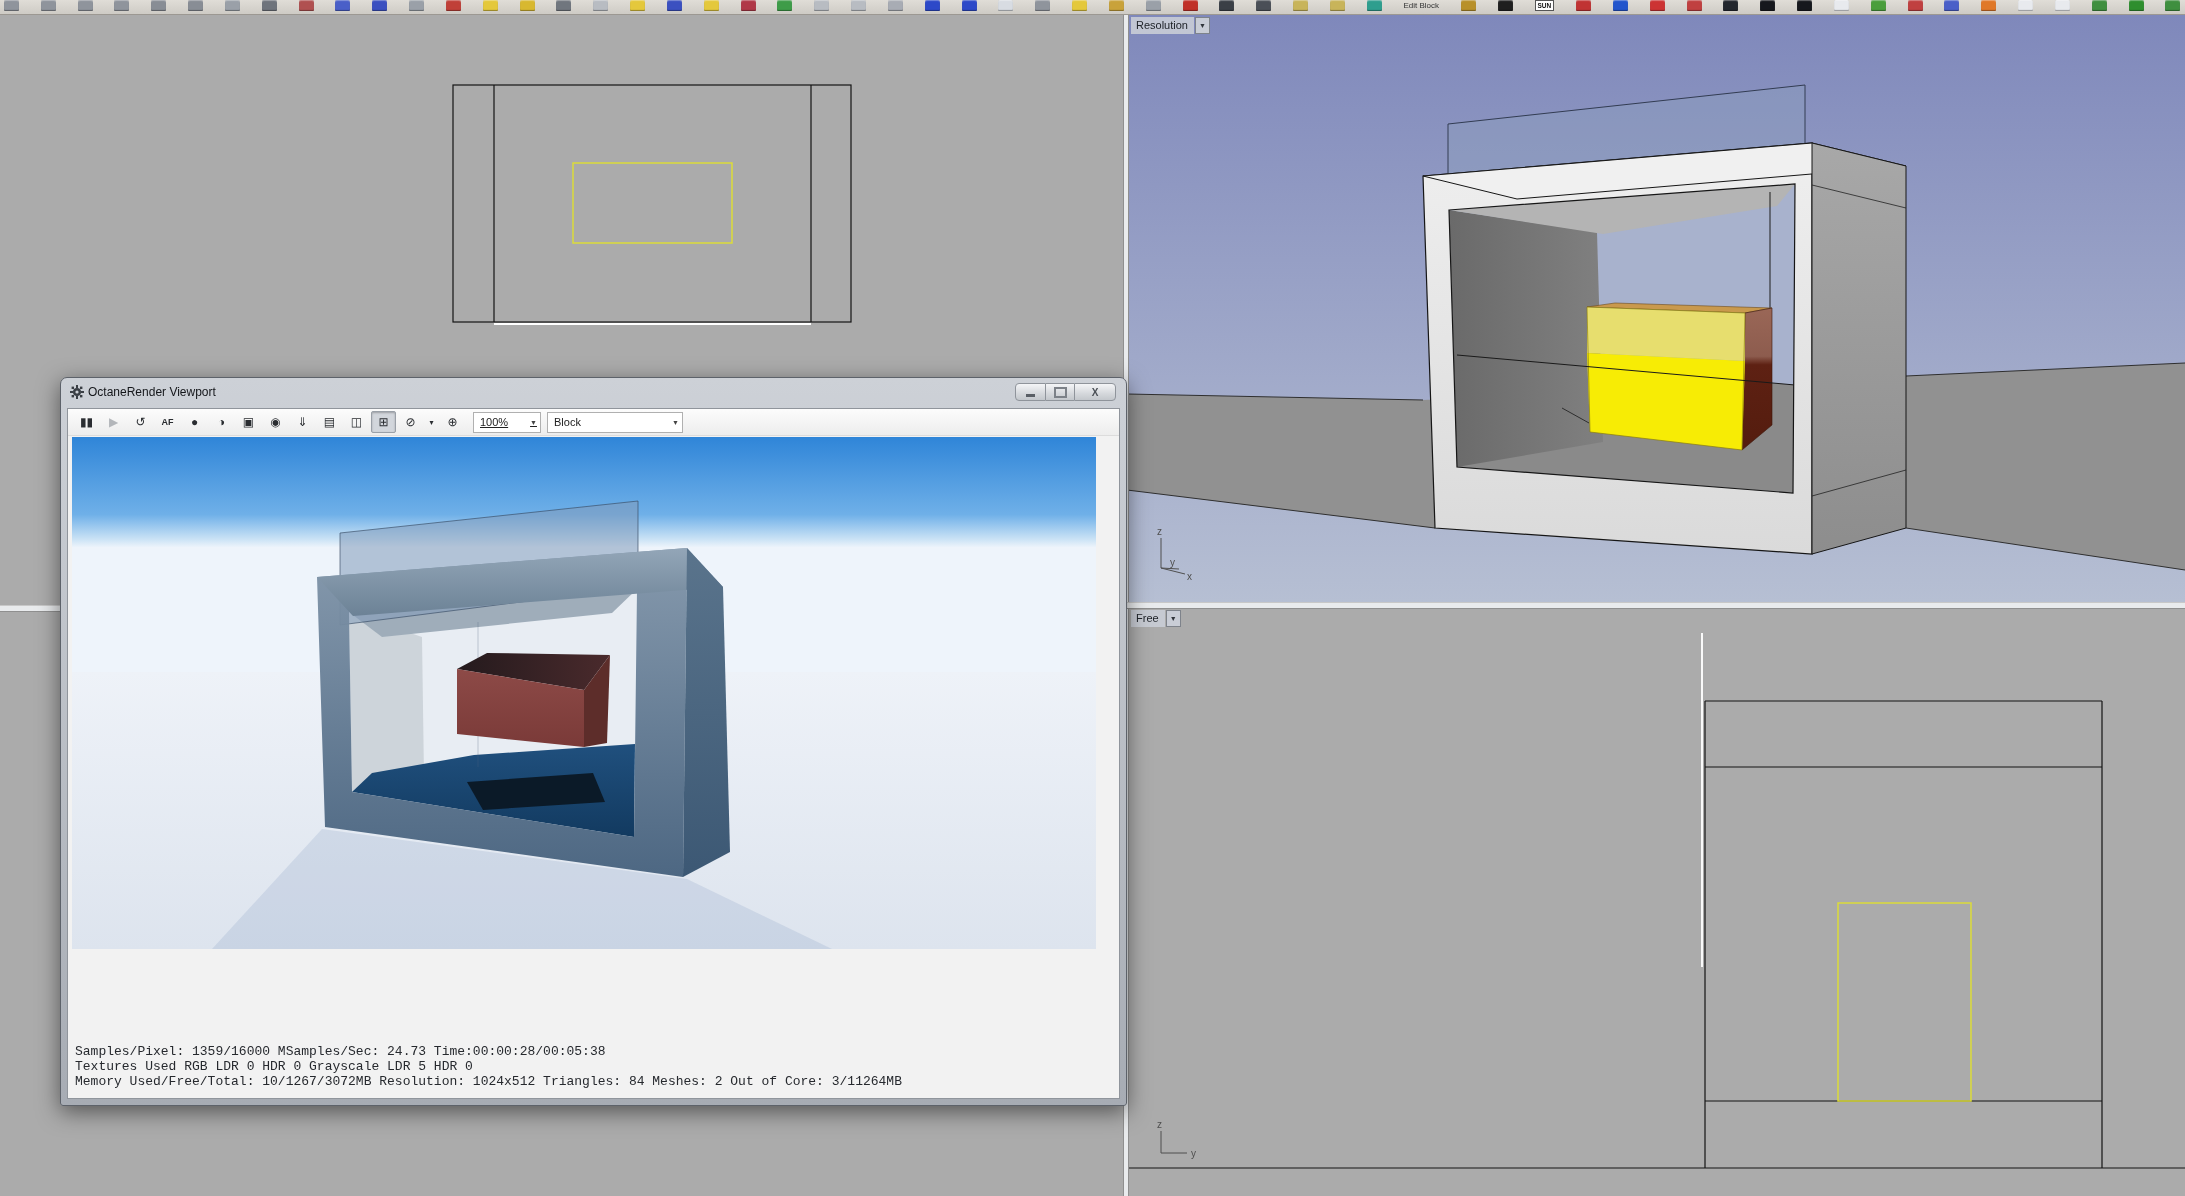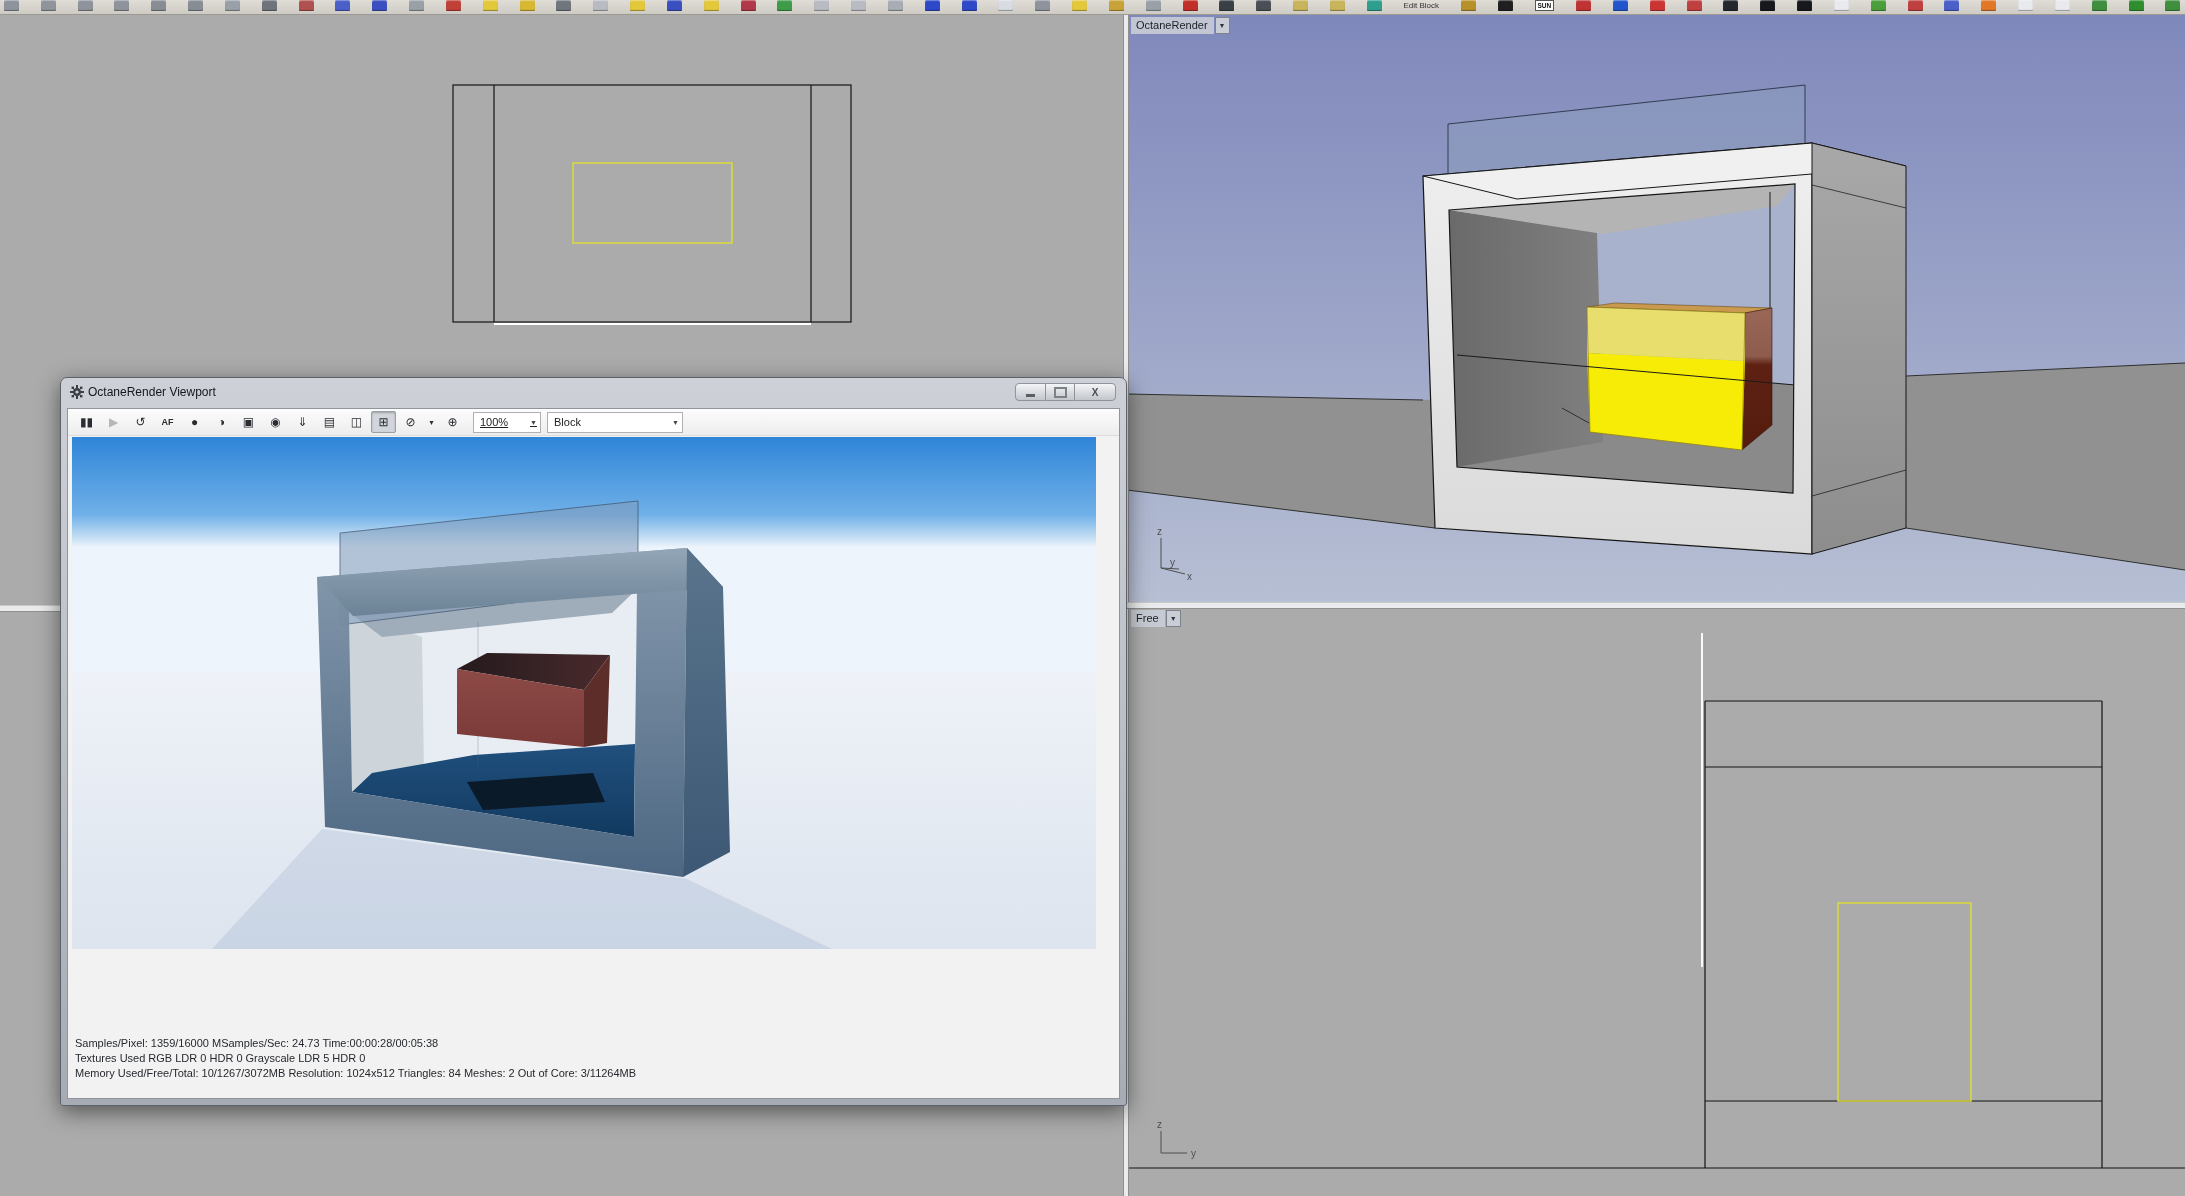--- a/index.html
+++ b/index.html
@@ -56,21 +56,21 @@
   .tbtn.narrow{width:11px;font-size:8px;}
   .tbtn.disabled{color:#b3b6ba;}
   .tbtn.pressed{background:#d2d6dc;border-color:#9aa0a8;box-shadow:inset 0 1px 2px rgba(0,0,0,.25);}
   .combo{height:19px;background:#fff;border:1px solid #b0b0b0;display:flex;align-items:center;
     font-size:11px;color:#222;margin-left:6px;}
   .combo .val{padding:0 6px;flex:1;}
   .combo .carrow{width:13px;text-align:center;font-size:7px;color:#444;}
   #combo-zoom{width:66px;text-decoration:underline;}
   #combo-pass{width:134px;}
   #render-area{position:absolute;left:4px;top:28px;width:1024px;height:512px;background:#3b8cd9;}
-  #octane-status{position:absolute;left:7px;bottom:17px;font-size:11px;color:#26292e;line-height:15px;}
+  #octane-status{position:absolute;left:7px;bottom:9px;font-size:13px;color:#26292e;line-height:15px;font-family:Liberation Mono, monospace;}
   
   svg{display:block;}
   text{font-family:"Liberation Sans",sans-serif;}
 </style>
 </head>
 <body>
 
 <div id="top-toolbar">
   <div id="top-toolbar-icons">
       <div class="stub" style="background: rgb(143, 148, 156);"></div>
@@ -212,21 +212,21 @@
     <g stroke="#4f4f4f" stroke-width="1">
       <line x1="34" y1="524" x2="34" y2="554"></line>
       <line x1="34" y1="554" x2="52" y2="555"></line>
       <line x1="34" y1="554" x2="58" y2="560"></line>
       <text x="30" y="521" font-size="10" fill="#4f4f4f" stroke="none">z</text>
       <text x="43" y="552" font-size="10" fill="#4f4f4f" stroke="none">y</text>
       <text x="60" y="566" font-size="10" fill="#4f4f4f" stroke="none">x</text>
     </g>
   </svg>
   <div class="vp-label">
-    <span class="txt">OctaneRender</span>
+    <span class="txt">Resolution</span>
     <span class="arrowbox">▼</span>
   </div>
 </div>
 
 <div id="vp-right" class="vp">
   <svg width="1058" height="589" viewBox="0 0 1058 589">
     <g>
       <line x1="575" y1="26" x2="575" y2="360" stroke="#fafafa" stroke-width="2"></line>
       <line x1="578" y1="94" x2="578" y2="561" stroke="#141414" stroke-width="1.2"></line>
       <line x1="975" y1="94" x2="975" y2="561" stroke="#141414" stroke-width="1.2"></line>

